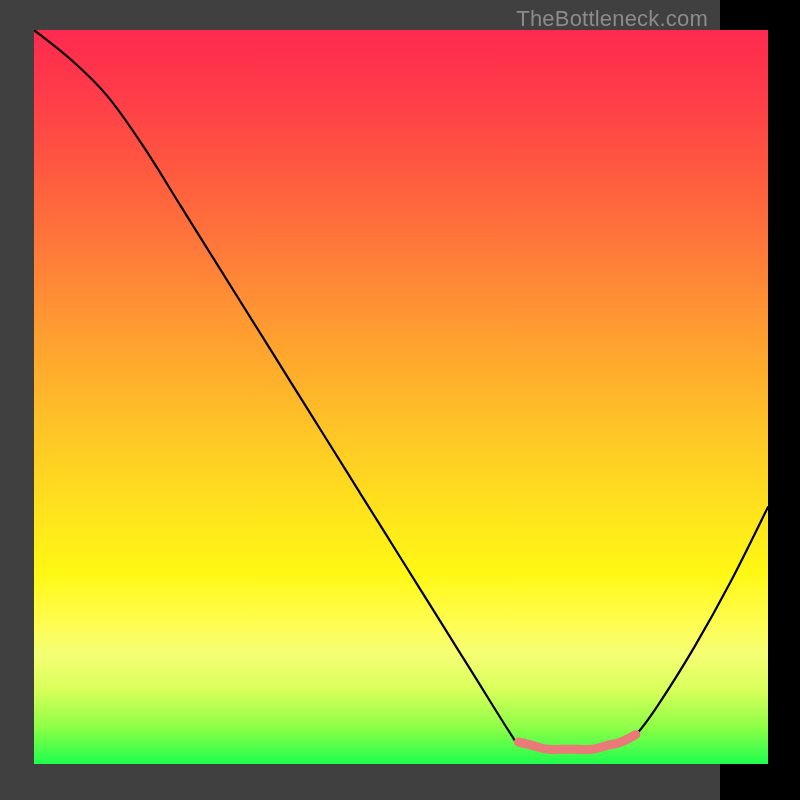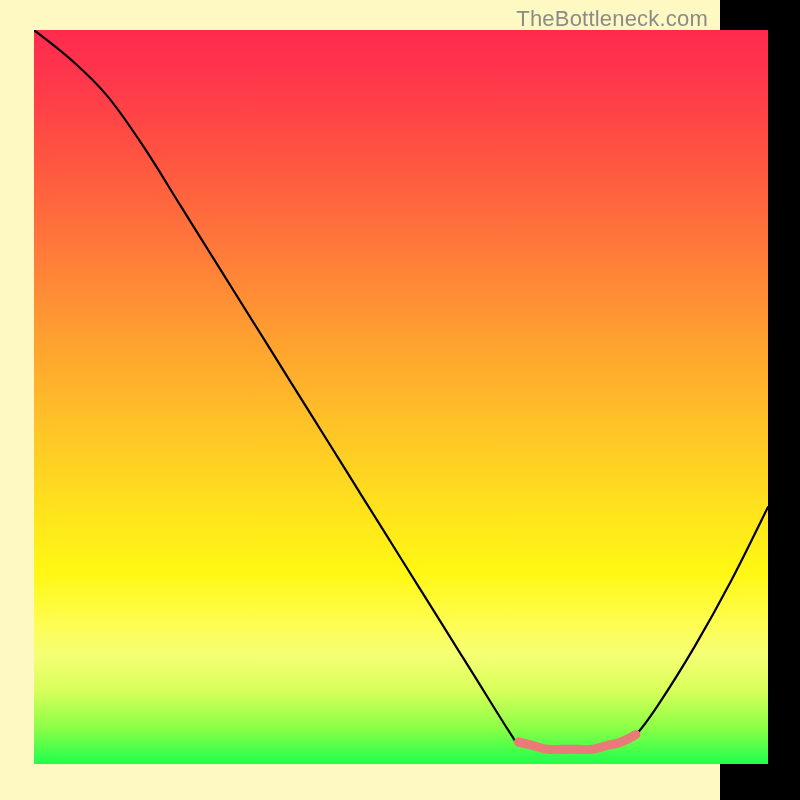--- a/index.html
+++ b/index.html
@@ -7,21 +7,21 @@
     padding: 0;
     width: 800px;
     height: 800px;
     background: #000;
     overflow: hidden;
   }
   .frame {
     position: relative;
     width: 720px;
     height: 800px;
-    background: #fef9c3;
+    background: #404040;
   }
   .plot {
     position: absolute;
     left: 34px;
     top: 30px;
     width: 734px;
     height: 734px;
     background: linear-gradient(to bottom,
       #ff2a4e 0%,
       #ff3a4a 8%,

